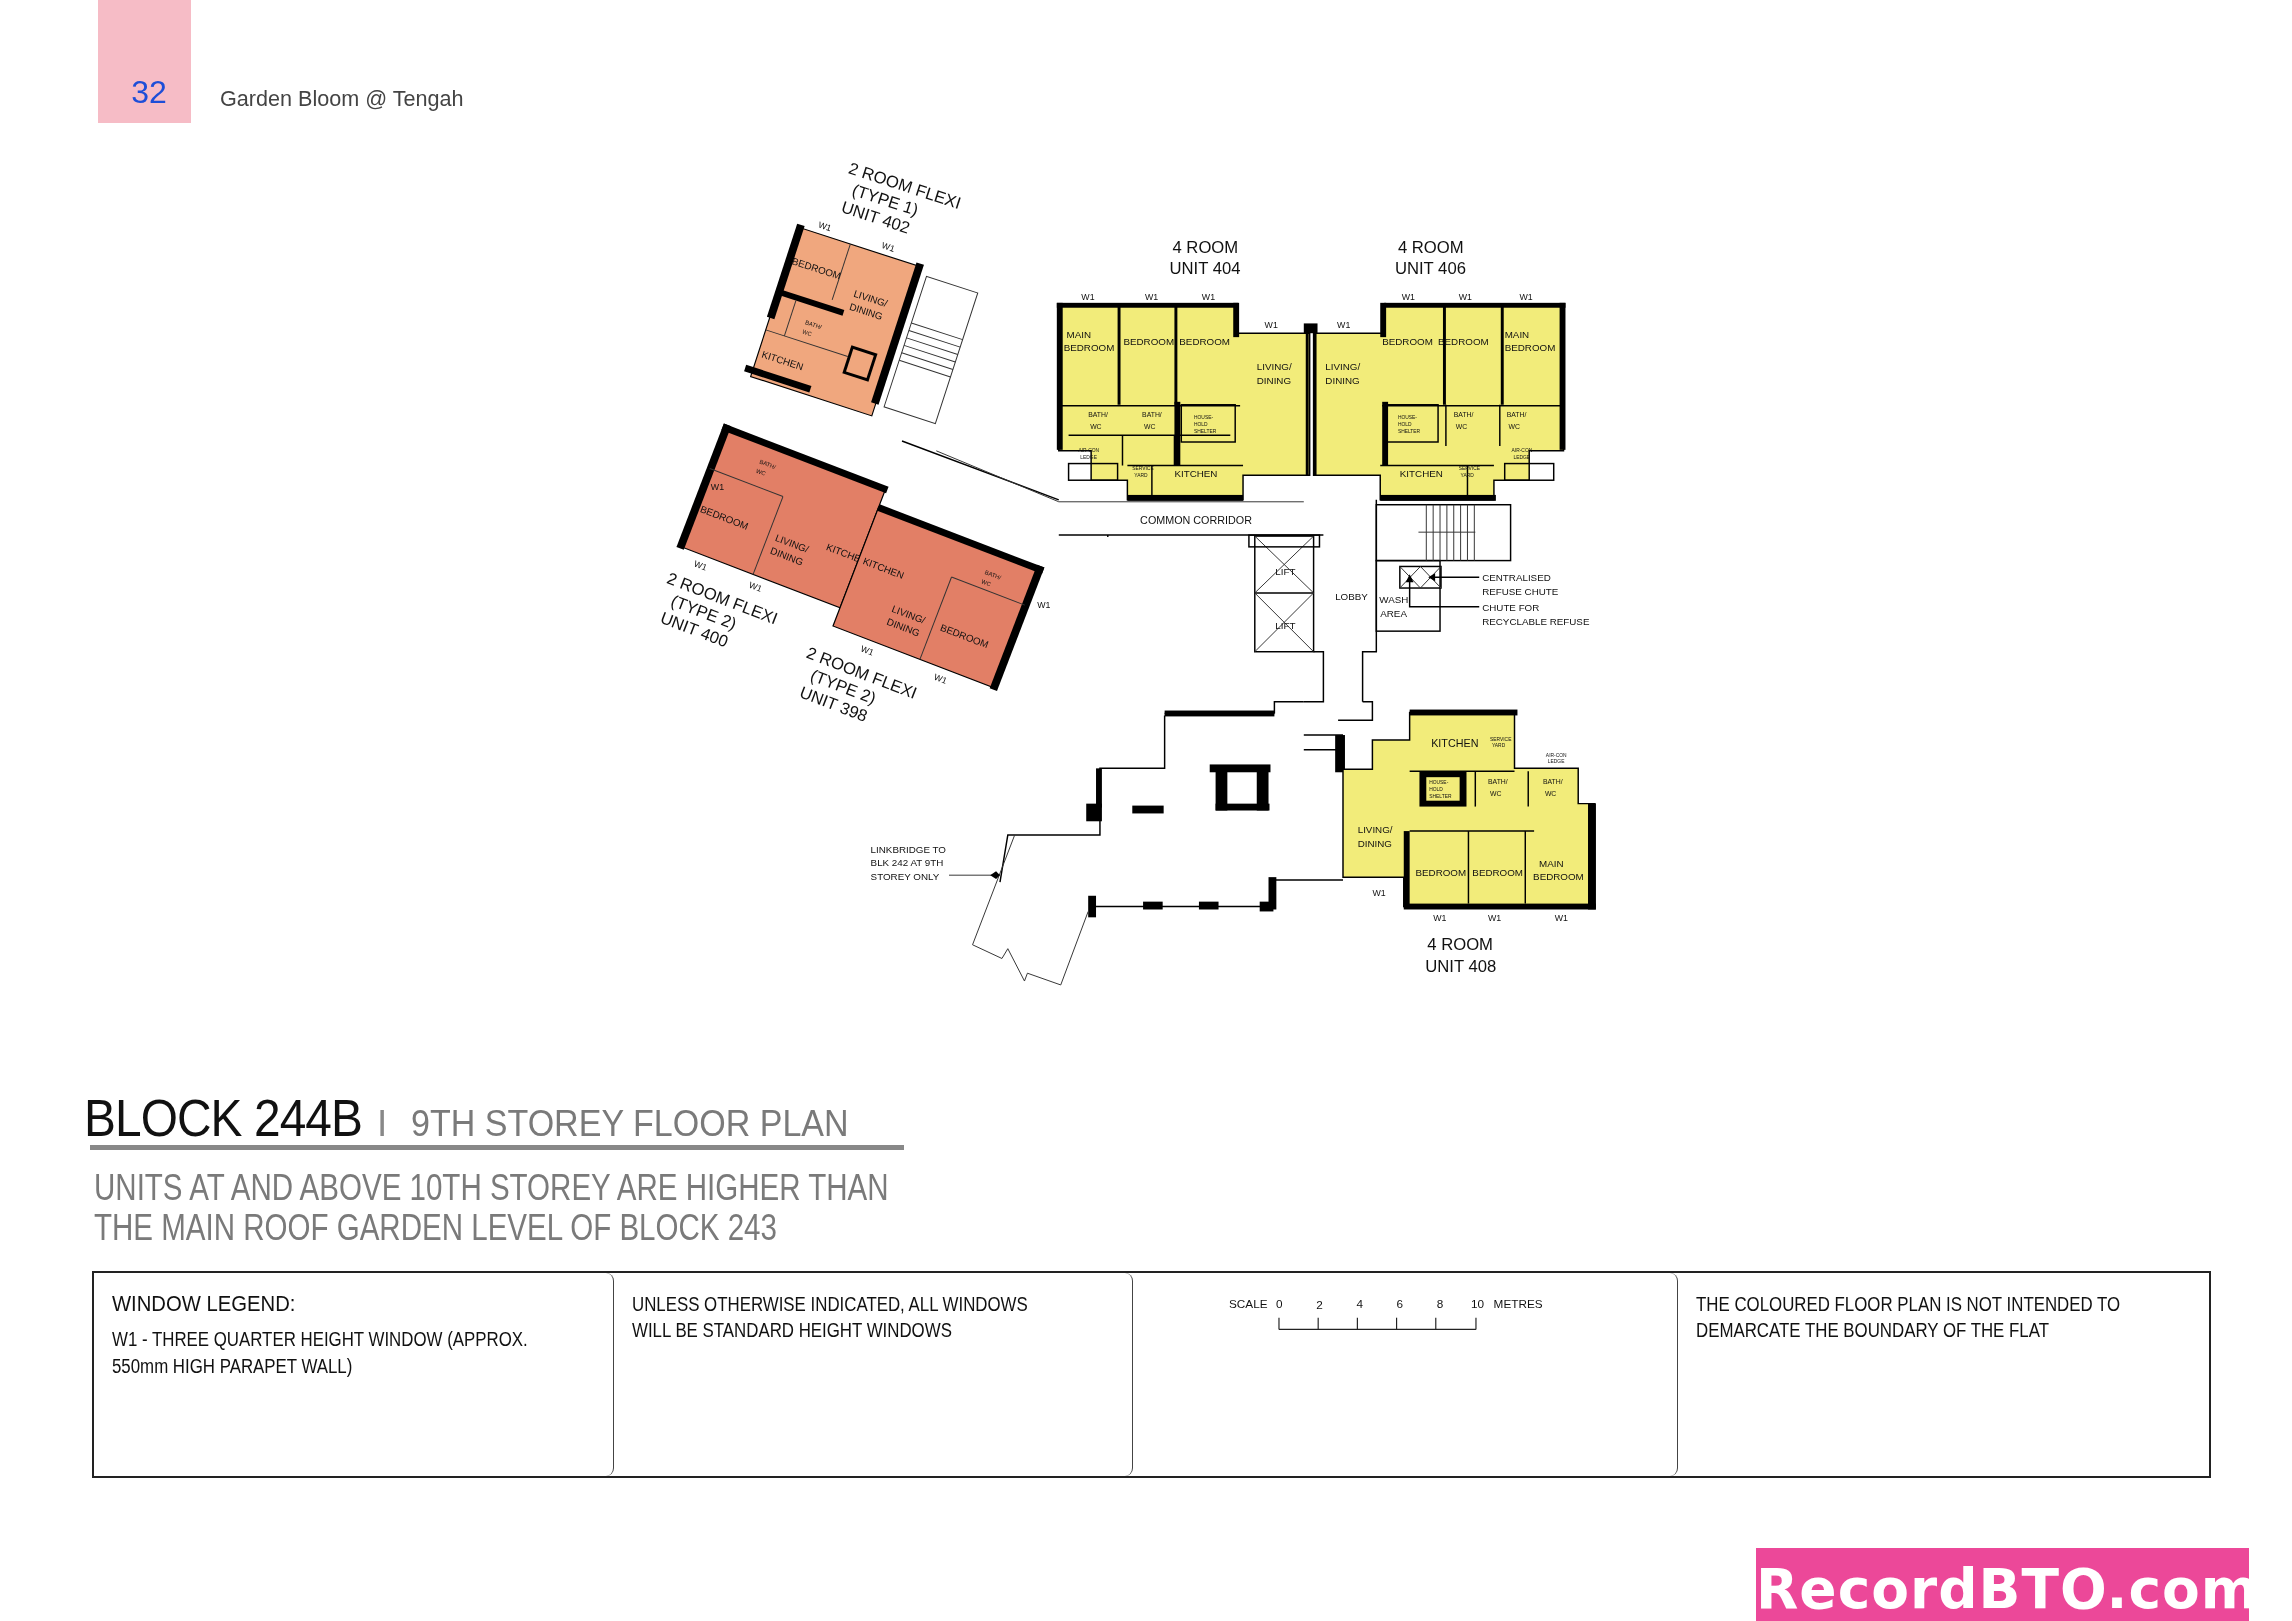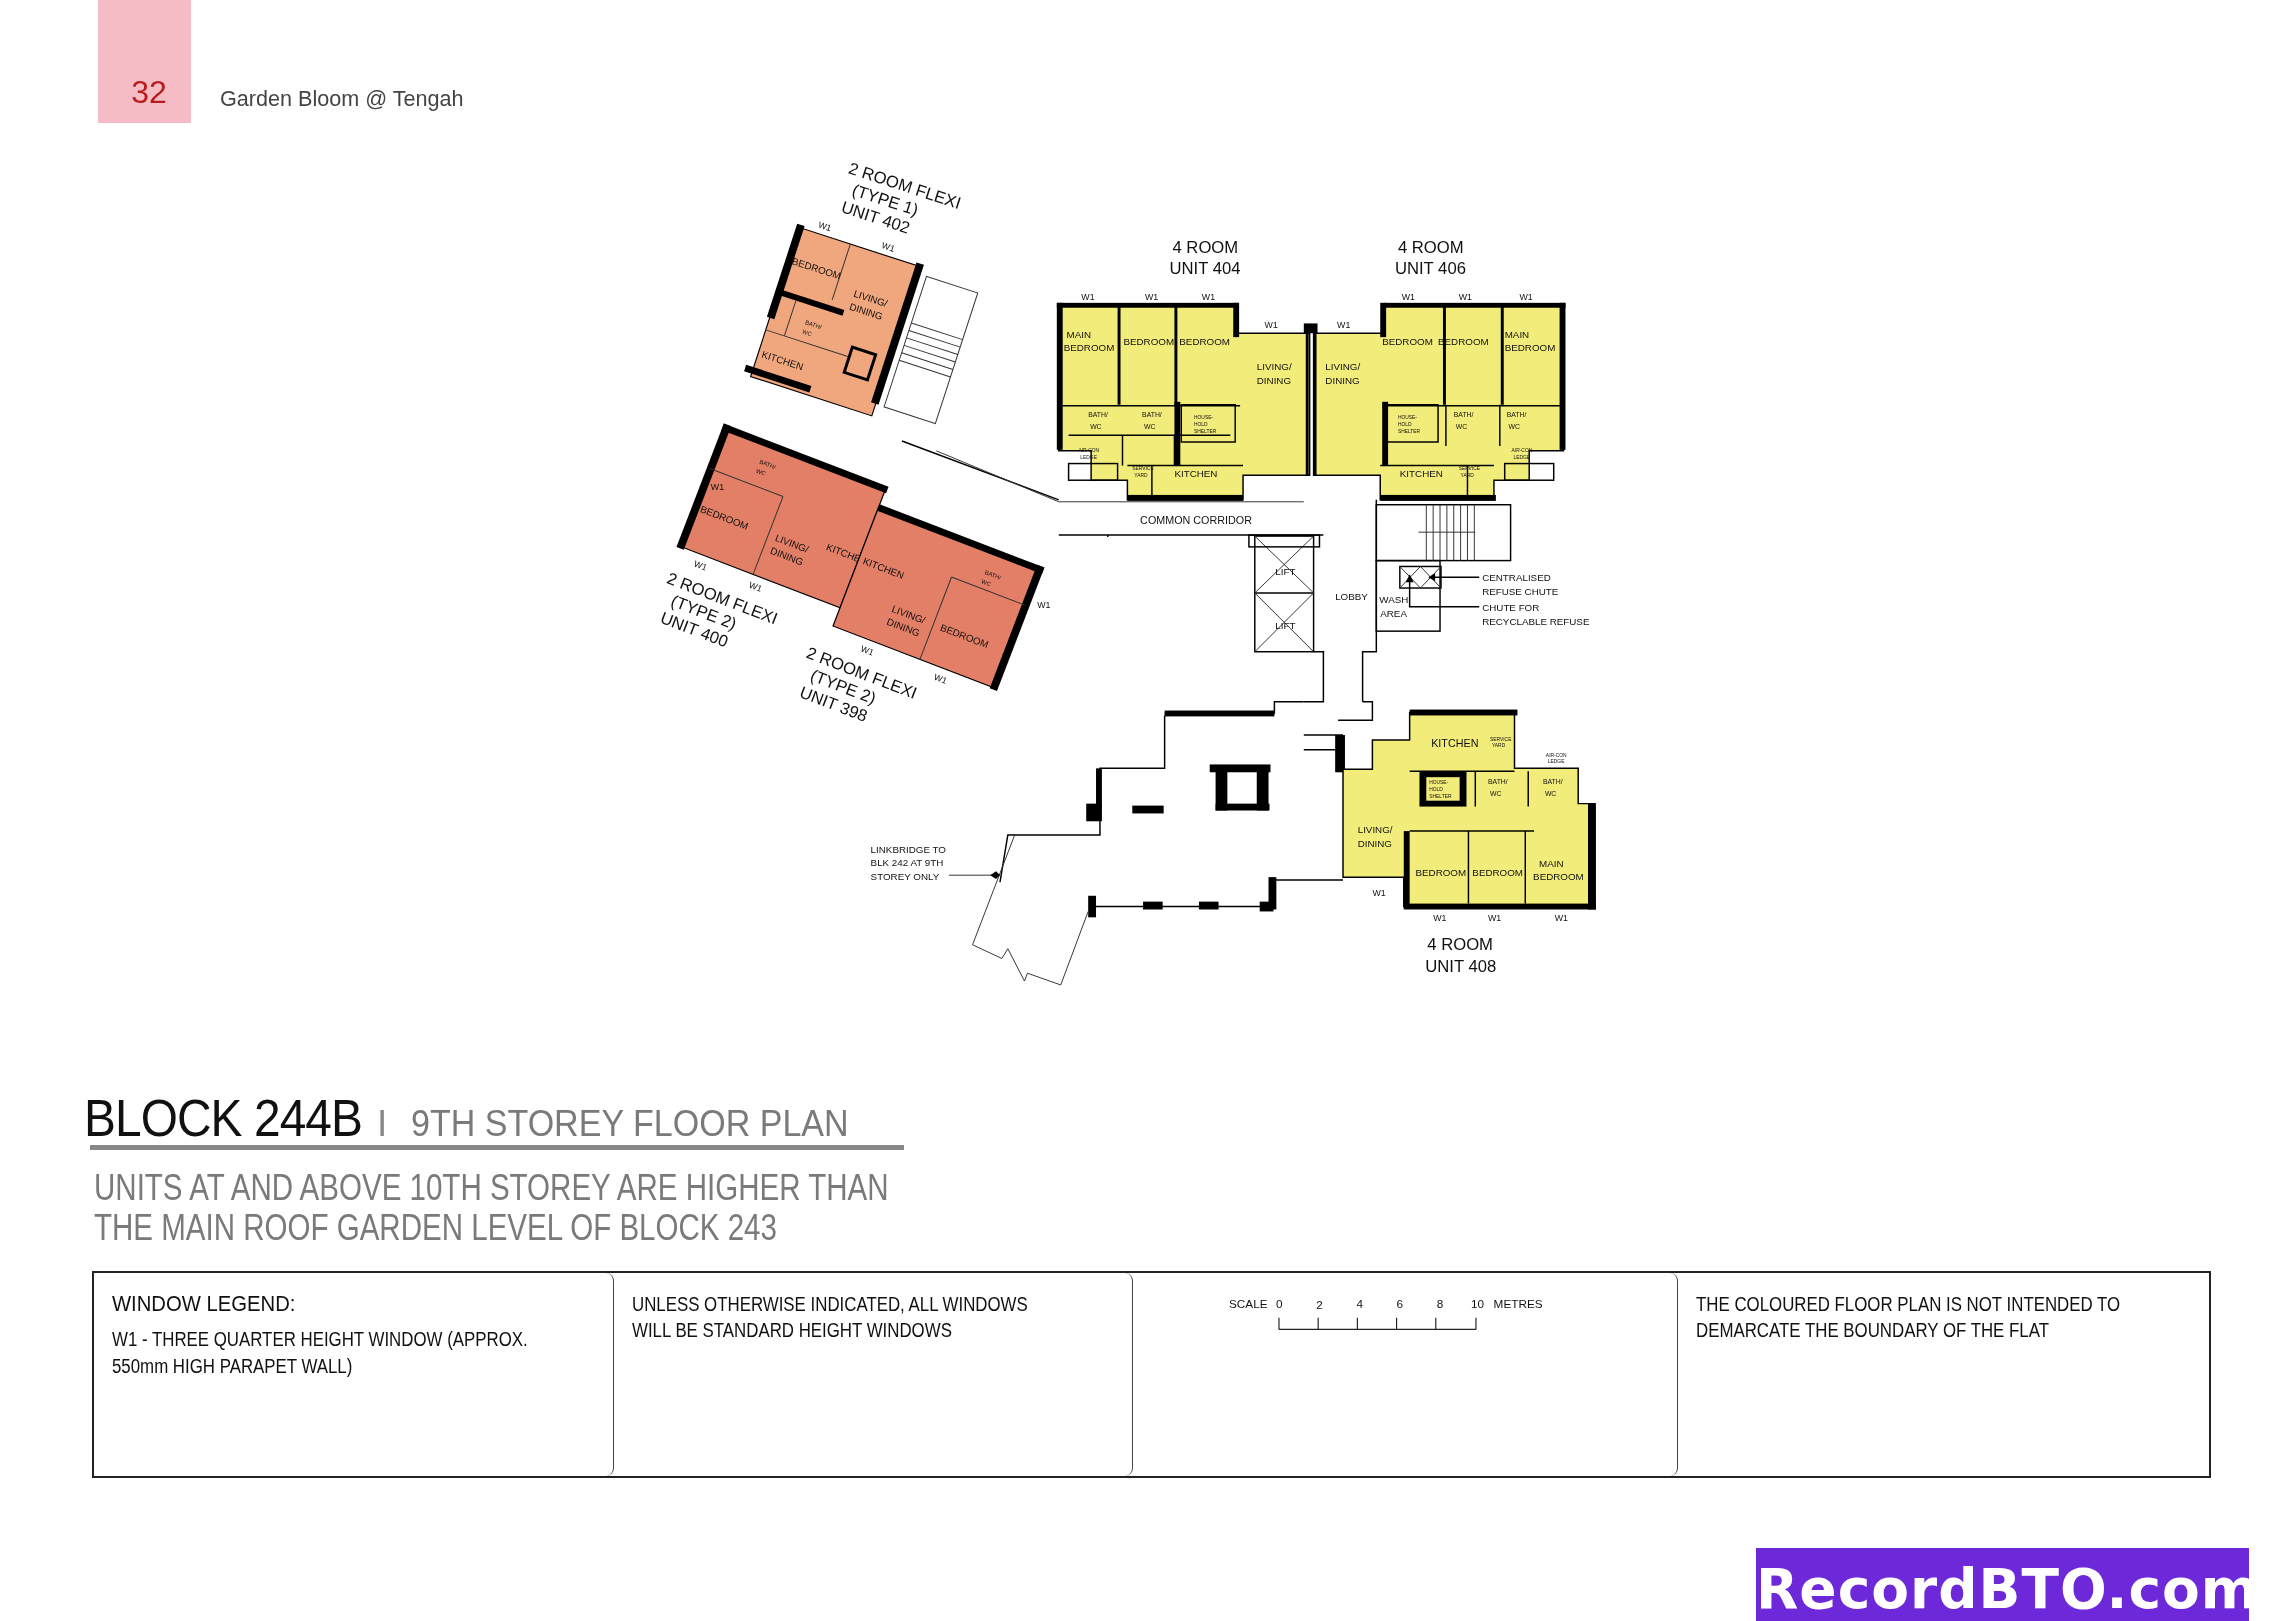--- a/index.html
+++ b/index.html
@@ -1,33 +1,33 @@
 <!DOCTYPE html>
 <html><head>
 <meta charset="utf-8">
 <style>
   html, body { margin:0; padding:0; background:#ffffff; }
   body { width:2293px; height:1621px; position:relative; overflow:hidden; font-family:"Liberation Sans", sans-serif; }
   .page-tab { position:absolute; left:98px; top:0; width:93px; height:123px; background:#F6BCC6; }
-  .page-num { position:absolute; left:0; width:102px; top:74px; text-align:center; font-size:32px; color:#b91c1c; }
+  .page-num { position:absolute; left:0; width:102px; top:74px; text-align:center; font-size:32px; color:#1d4ed8; }
   .project { position:absolute; left:220px; top:86px; font-size:21.6px; color:#444; }
   svg.plan { position:absolute; left:0; top:0; }
   .title-row { position:absolute; left:84px; top:1088px; width:814px; }
   .block { font-size:52px; color:#111; letter-spacing:-1px; display:inline-block; transform:scaleX(0.92); transform-origin:left; }
   .sep { font-size:37px; color:#888; display:inline-block; margin-left:-13.7px; }
   .subtitle { font-size:37px; color:#7a7a7a; display:inline-block; margin-left:19.6px; transform:scaleX(0.92); transform-origin:left; }
   .title-rule { position:absolute; left:90px; top:1145px; width:814px; height:4.9px; background:#888; }
   .note { position:absolute; left:94px; top:1168px; font-size:36px; color:#7a7a7a; line-height:40px; transform:scaleX(0.82); transform-origin:left; white-space:nowrap; }
   .legend-box { position:absolute; left:92px; top:1271px; width:2119px; height:207px; border:2px solid #222; box-sizing:border-box; display:flex; }
   .cell { box-sizing:border-box; height:100%; border-right:1px solid #444; padding:17.6px 0 0 17.6px; color:#111;border-radius:8px; }
   .cell:last-child { border-right:none; }
   .c1 { width:520px; } .c2 { width:519px; } .c3 { width:545px; } .c4 { flex:1; }
   .cell .hd { font-size:22.5px; margin-bottom:9.8px; transform:scaleX(0.9); transform-origin:left; white-space:nowrap; }
   .cell .tx { font-size:19.6px; line-height:26.5px; transform:scaleX(0.86); transform-origin:left; white-space:nowrap; }
-  .watermark { position:absolute; left:1756px; top:1548px; width:493px; height:74px; background:#6d28d9; color:#fff; font-family:"DejaVu Sans", sans-serif; font-weight:bold; font-size:55px; line-height:82px; text-align:right; letter-spacing:1px; }
+  .watermark { position:absolute; left:1756px; top:1548px; width:493px; height:74px; background:#ec4899; color:#fff; font-family:"DejaVu Sans", sans-serif; font-weight:bold; font-size:55px; line-height:82px; text-align:right; letter-spacing:1px; }
   .lbl { font-family:"Liberation Sans", sans-serif; fill:#111; }
 </style>
 </head>
 <body>
 
 <div class="page-tab">
   <div class="page-num">32</div>
 </div>
 <div class="project">Garden Bloom @ Tengah</div>
 

